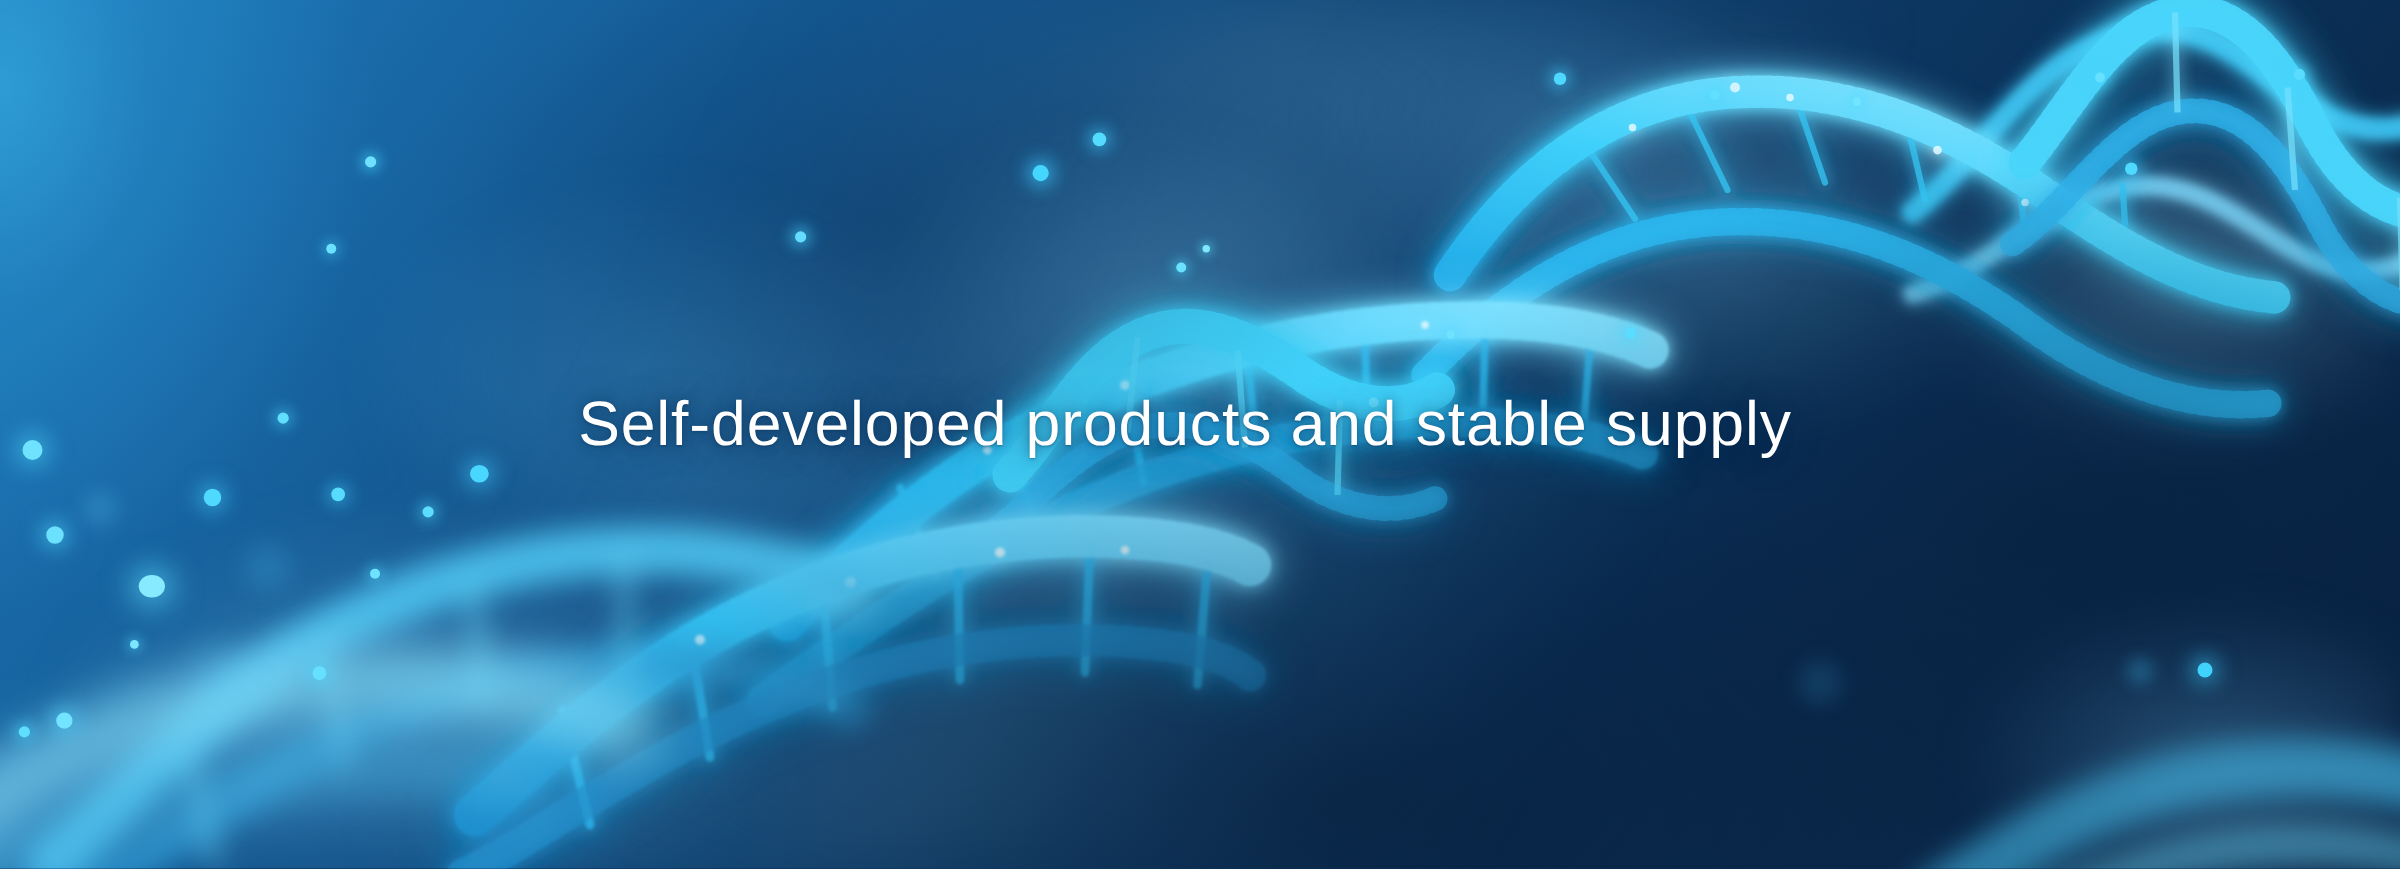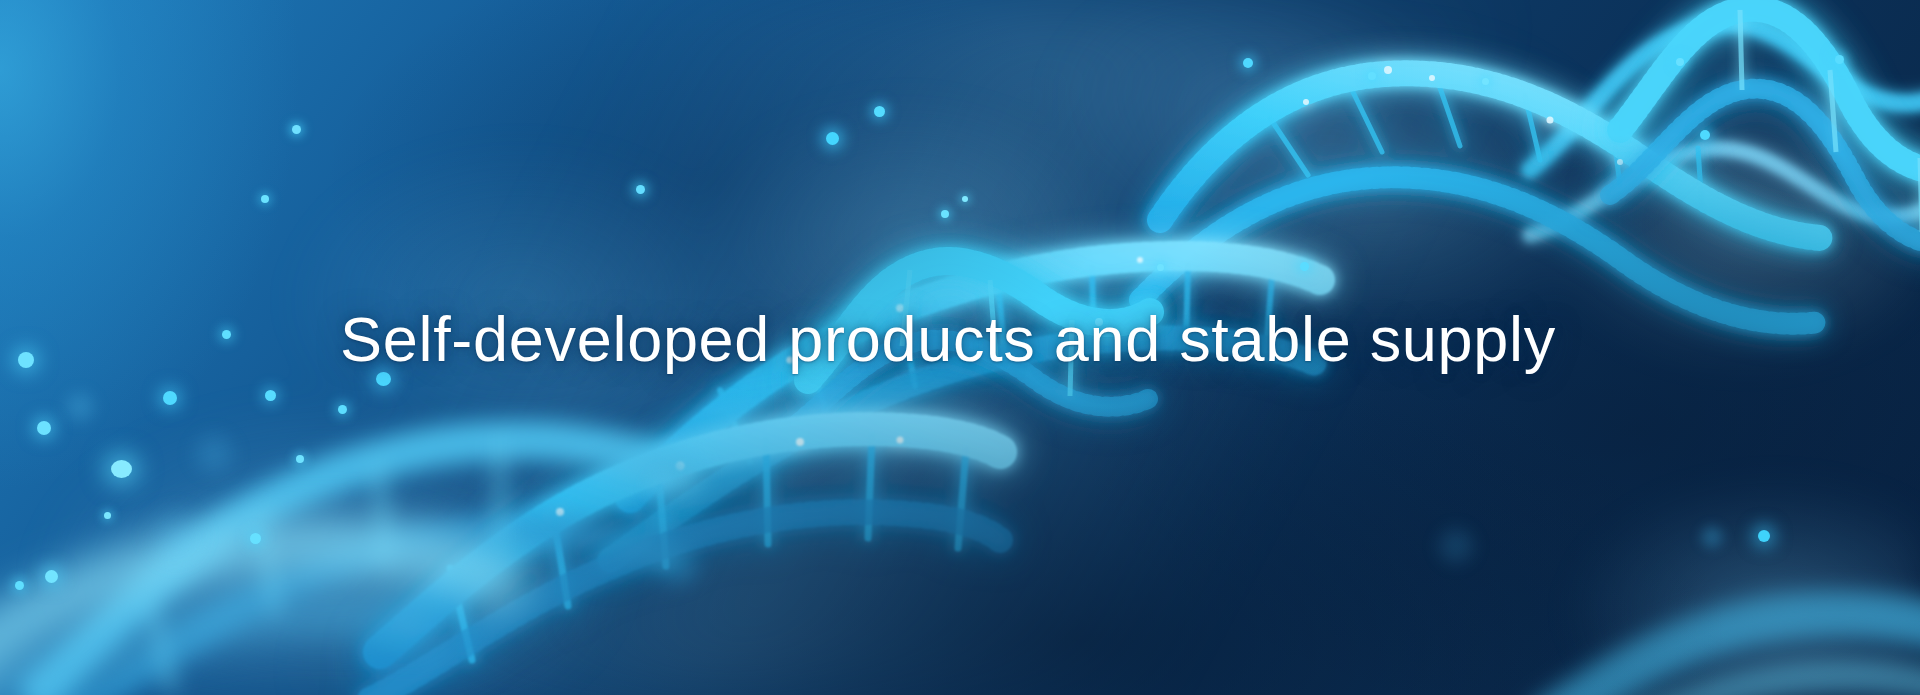--- a/index.html
+++ b/index.html
@@ -128,21 +128,21 @@
     align-items: center;
     justify-content: center;
   }
 
   #headline {
     position: relative;
     top: -9px;
     left: -12px;
     color: #ffffff;
     font-family: "Liberation Sans", sans-serif;
-    font-size: 63px;
+    font-size: 50px;
     font-weight: 300;
     letter-spacing: 0.7px;
     white-space: nowrap;
     text-shadow:
       0 0 26px rgba(10,45,85,0.55),
       0 0 9px rgba(12,50,92,0.45),
       0 1px 2px rgba(8,35,70,0.35);
   }
 </style>
 </head>

